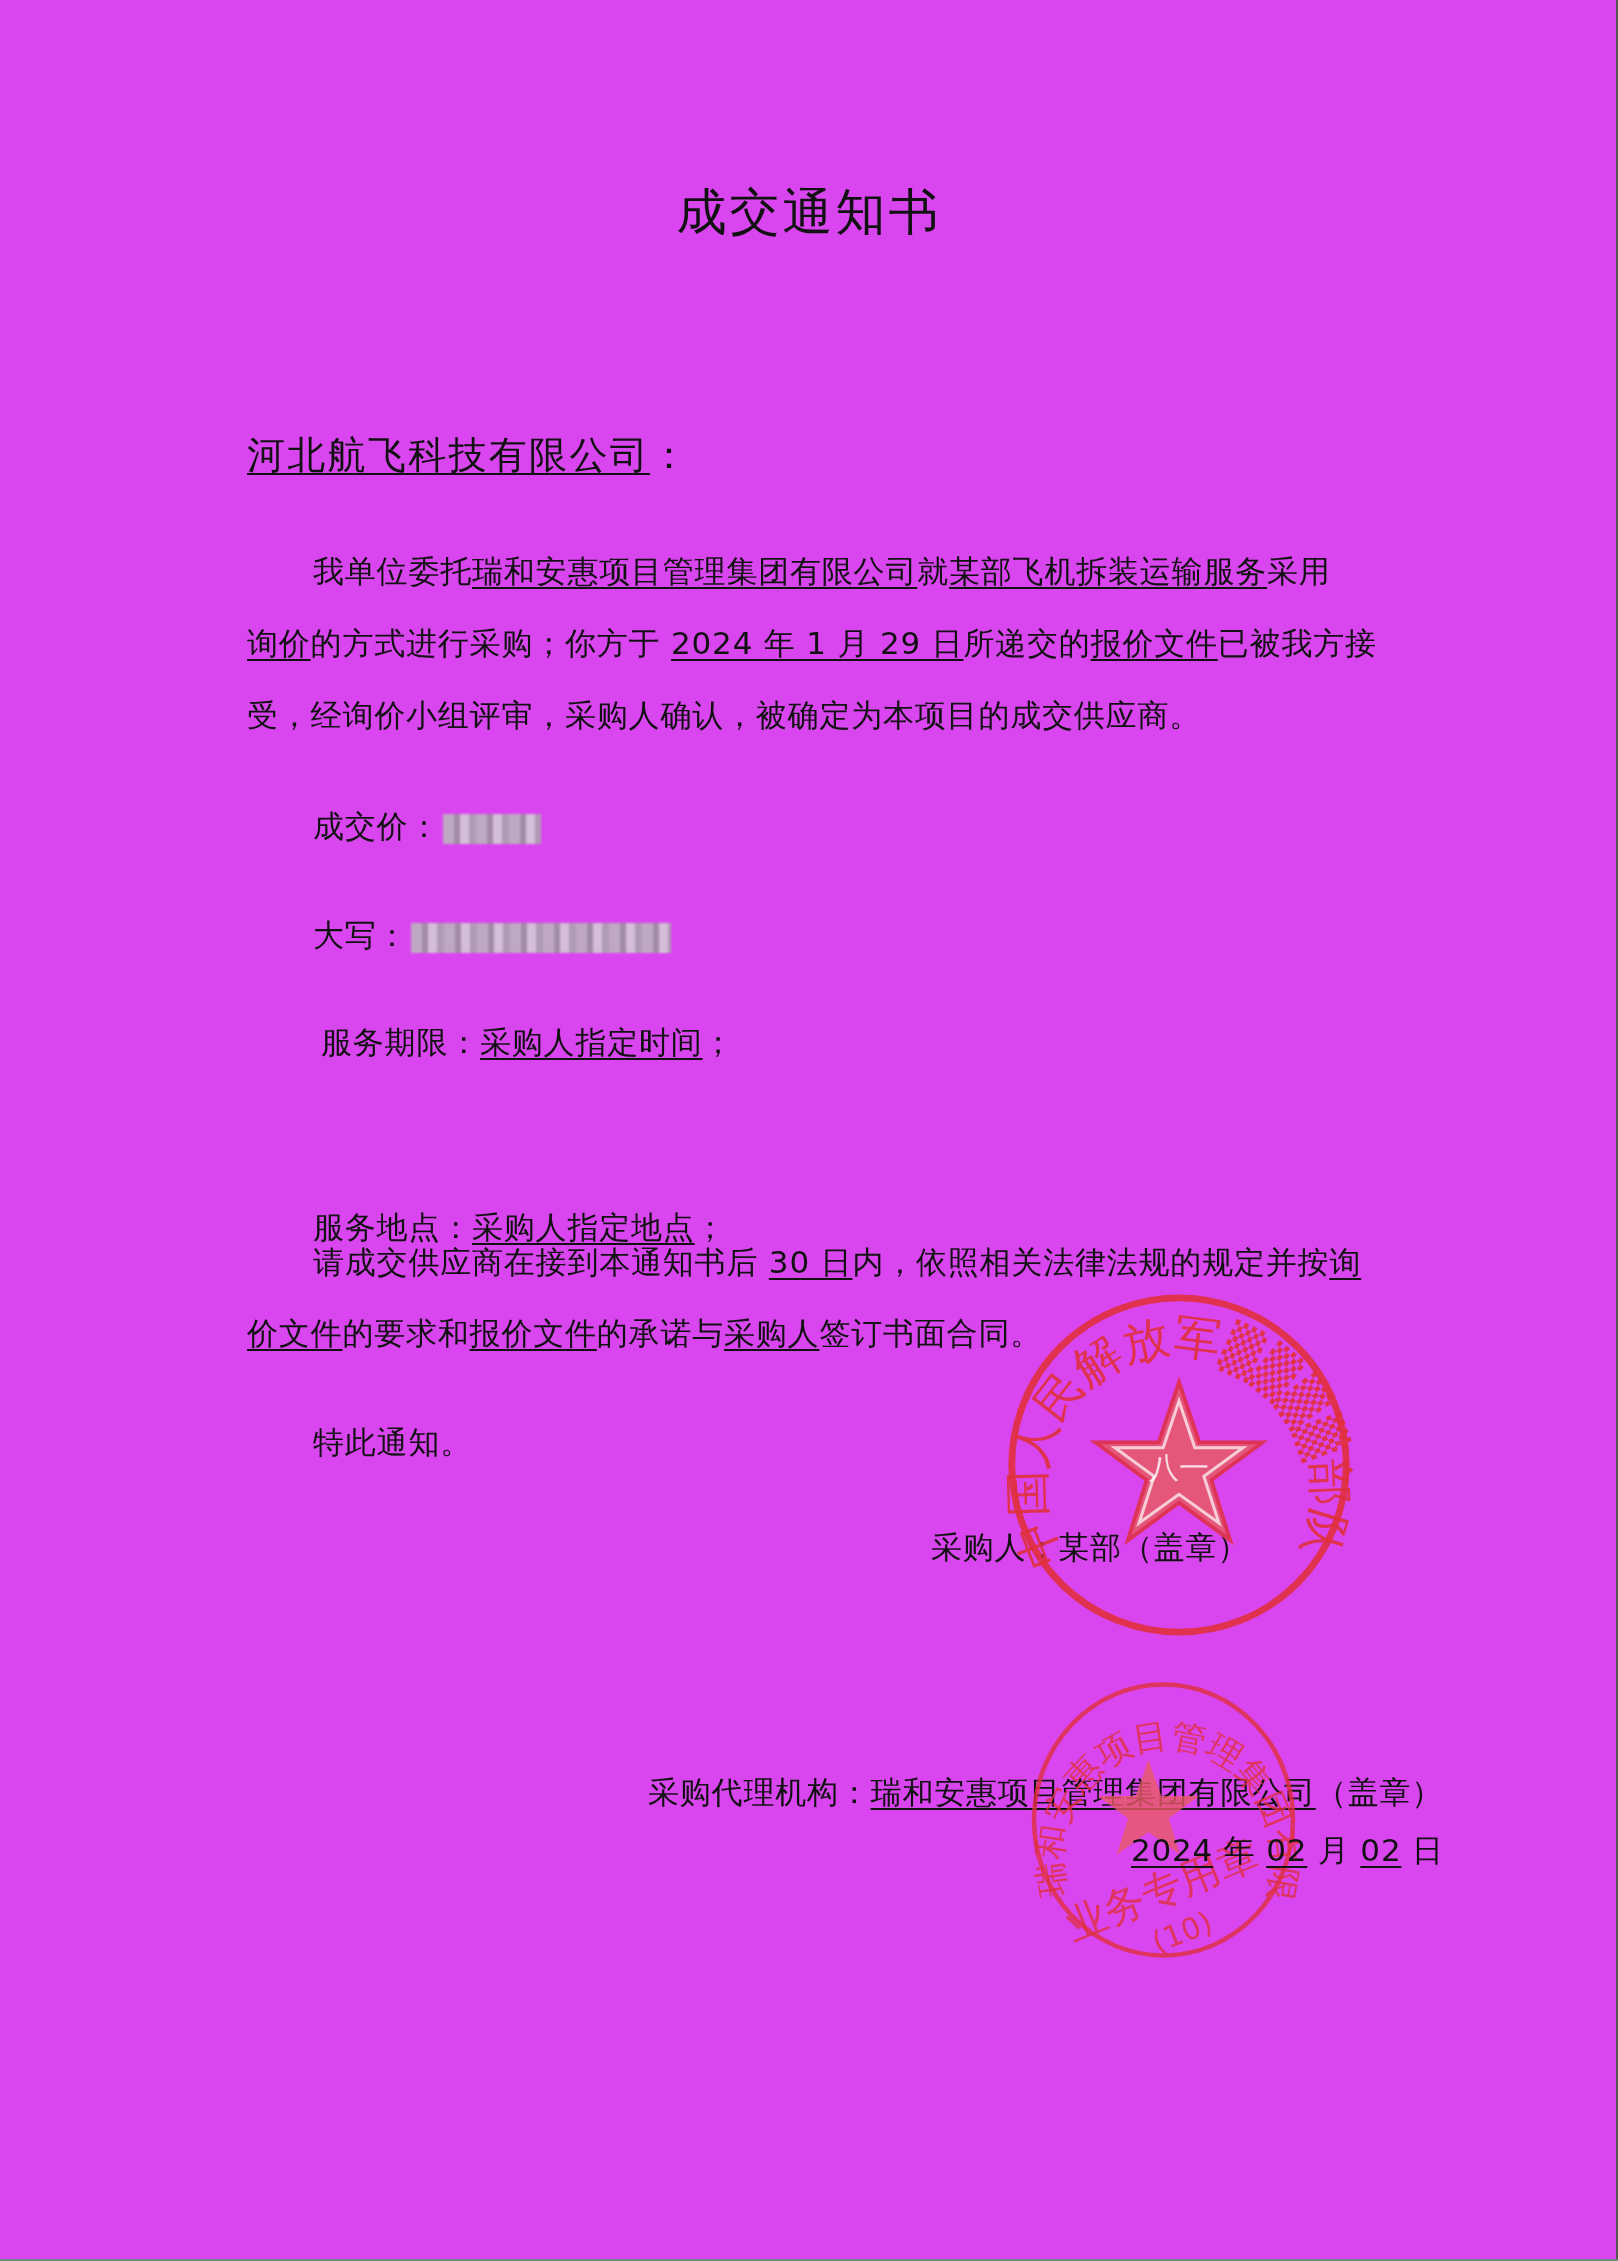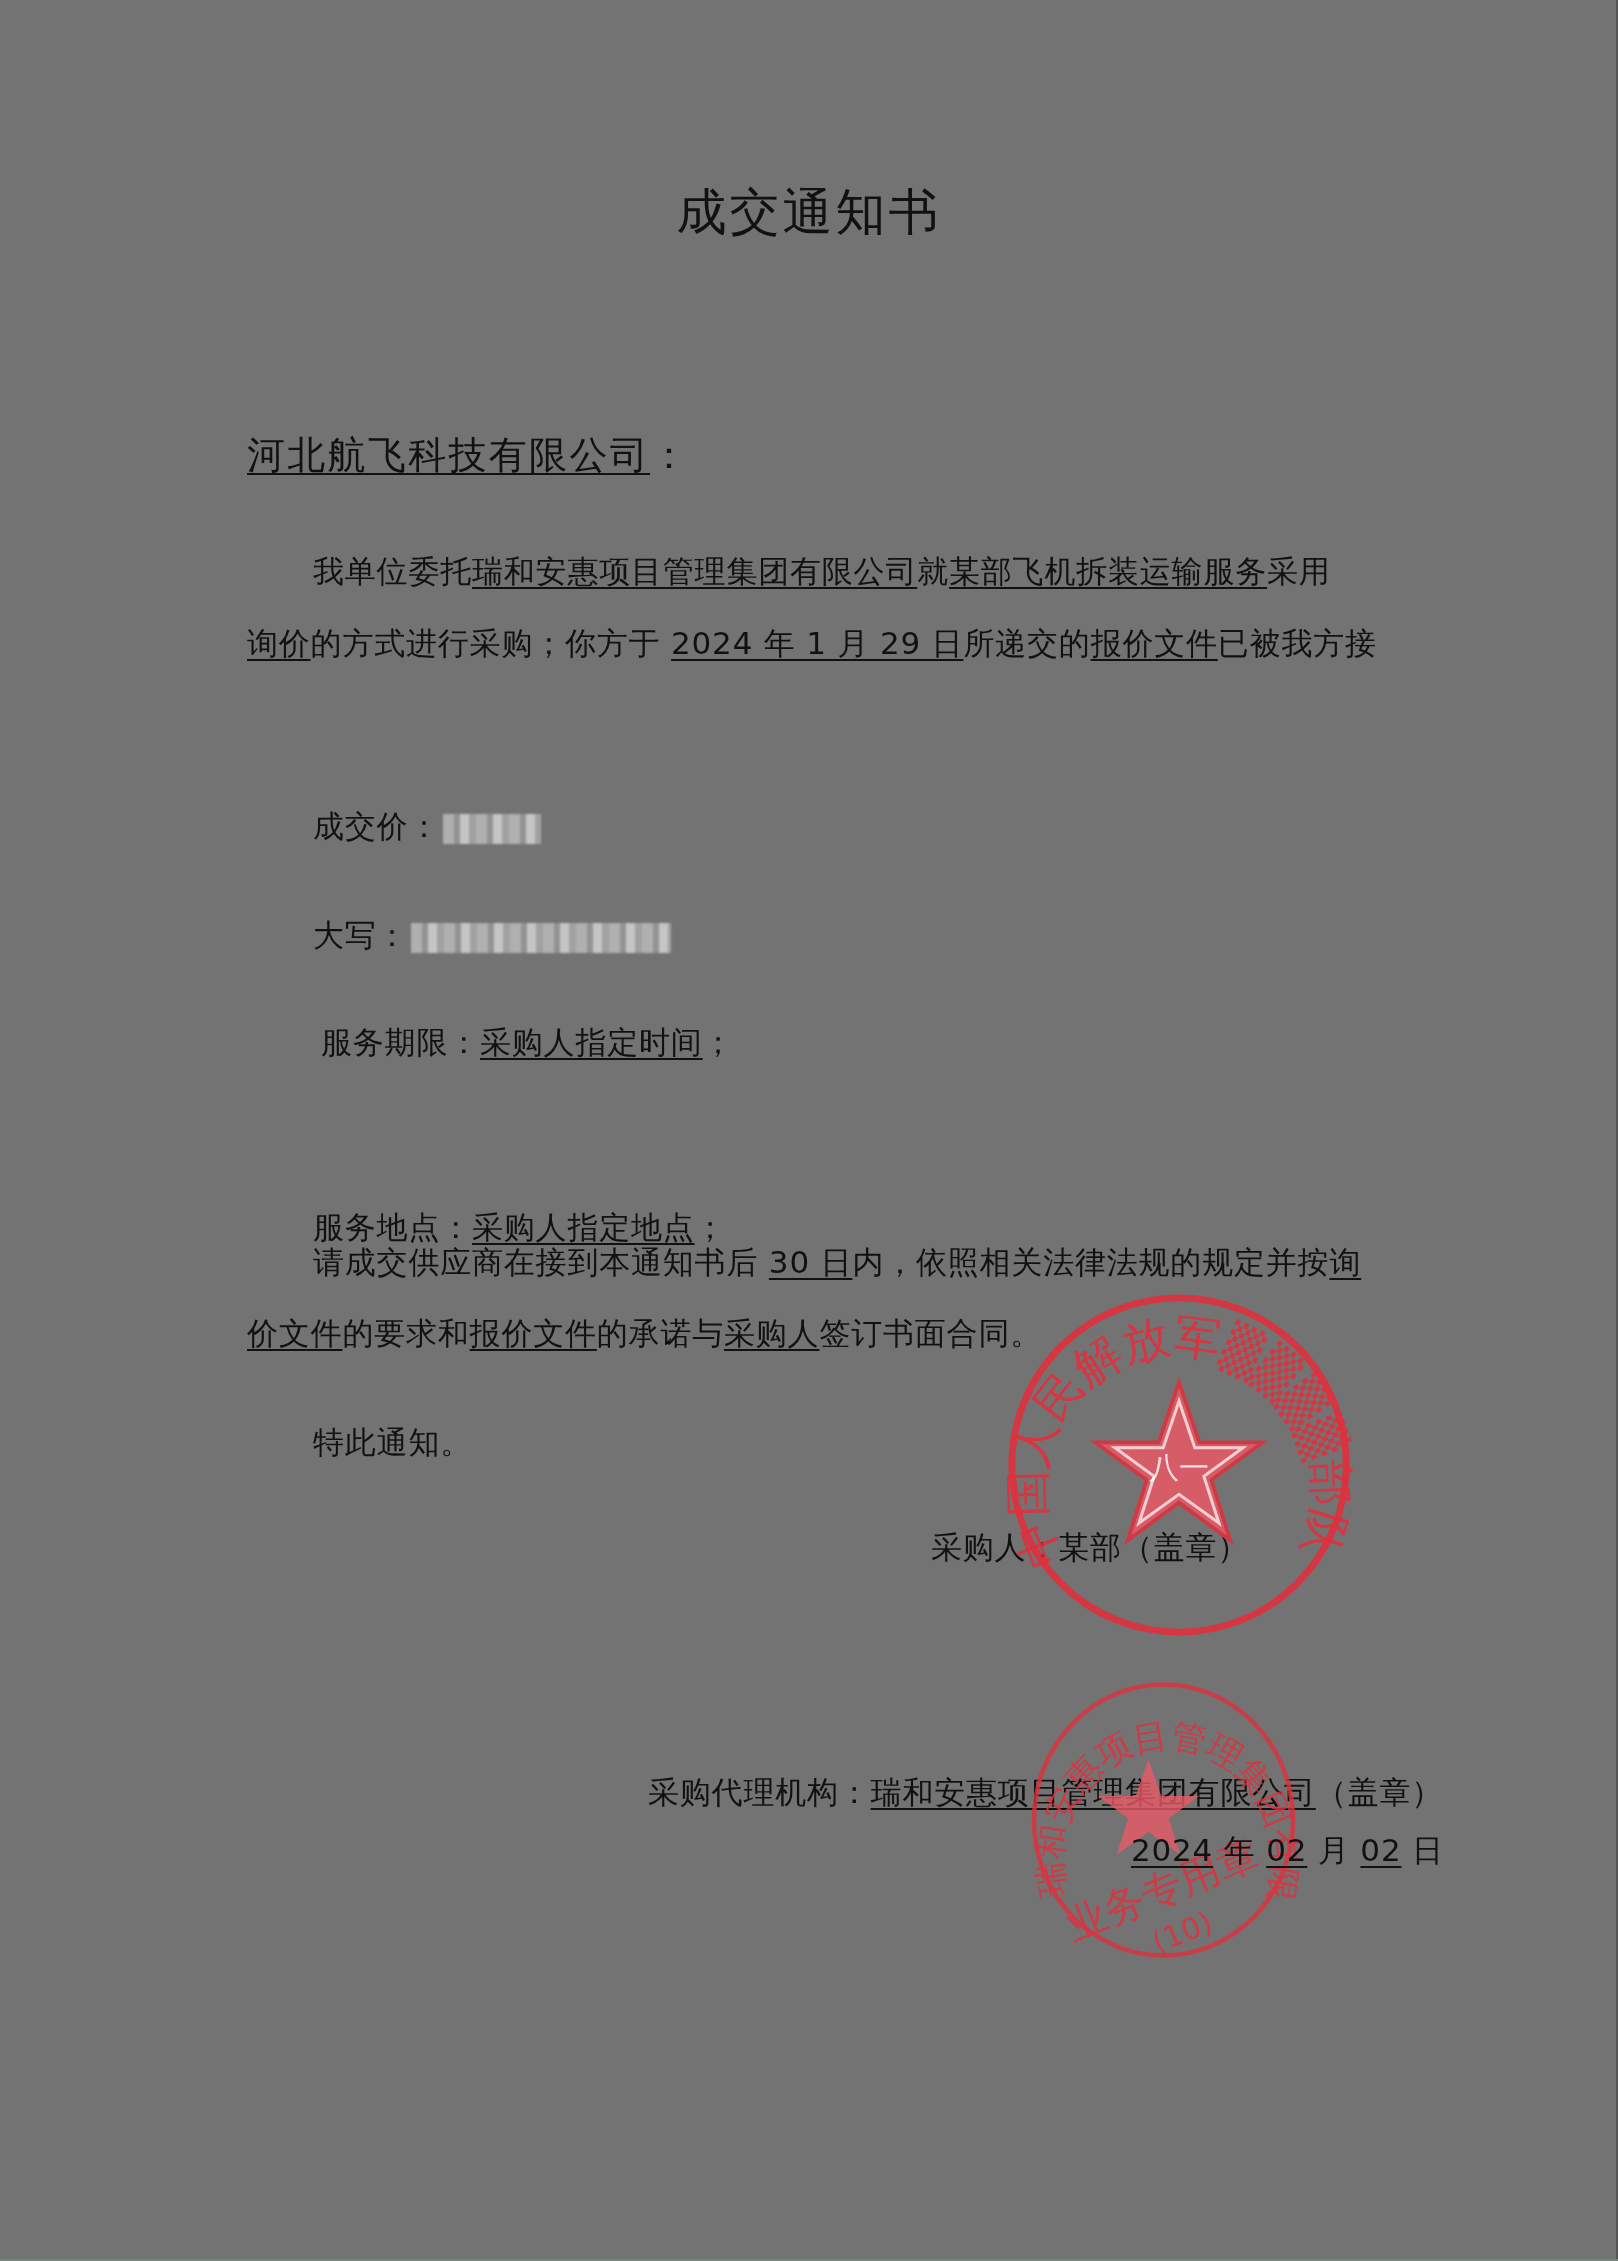--- a/index.html
+++ b/index.html
@@ -12,21 +12,21 @@
       height: 2261px;
       position: relative;
       overflow: hidden;
       font-family: "DejaVu Sans", "Liberation Sans", sans-serif;
       color: #111111;
     }
     .page {
       position: absolute;
       left: 0; top: 0;
       width: 1618px; height: 2261px;
-      background: #737373;
+      background: #d946ef;
     }
     .edge-right {
       position: absolute;
       right: 0; top: 0;
       width: 2.3px; height: 2261px;
       background: #555;
     }
     .edge-bottom {
       position: absolute;
       left: 0; bottom: 0;
@@ -93,20 +93,23 @@
   <div class="line indent" style="top:556px;">
     <span>我单位委托</span><span class="u">瑞和安惠项目管理集团有限公司</span><span>就</span><span class="u">某部飞机拆装运输服务</span><span>采用</span>
   </div>
 
   <div class="line recipient">
     <span class="u">河北航飞科技有限公司</span><span>：</span>
   </div>
   <div class="line para-line" style="top:628px;">
     <span class="u">询价</span><span>的方式进行采购；你方于 </span><span class="u">2024 年 1 月 29 日</span><span>所递交的</span><span class="u">报价文件</span><span>已被我方接</span>
   </div>
+  <div class="line para-line" style="top:700px;">
+    <span>受，经询价小组评审，采购人确认，被确定为本项目的成交供应商。</span>
+  </div>
 
   <div class="line indent" style="top:811px;">
     <span>成交价：</span><span class="redacted short"></span>
   </div>
   <div class="line indent" style="top:920px;">
     <span>大写：</span><span class="redacted long"></span>
   </div>
 
   <div class="line indent" style="top:1027px;margin-left:8px;">
     <span>服务期限：</span><span class="u">采购人指定时间</span><span>；</span>

